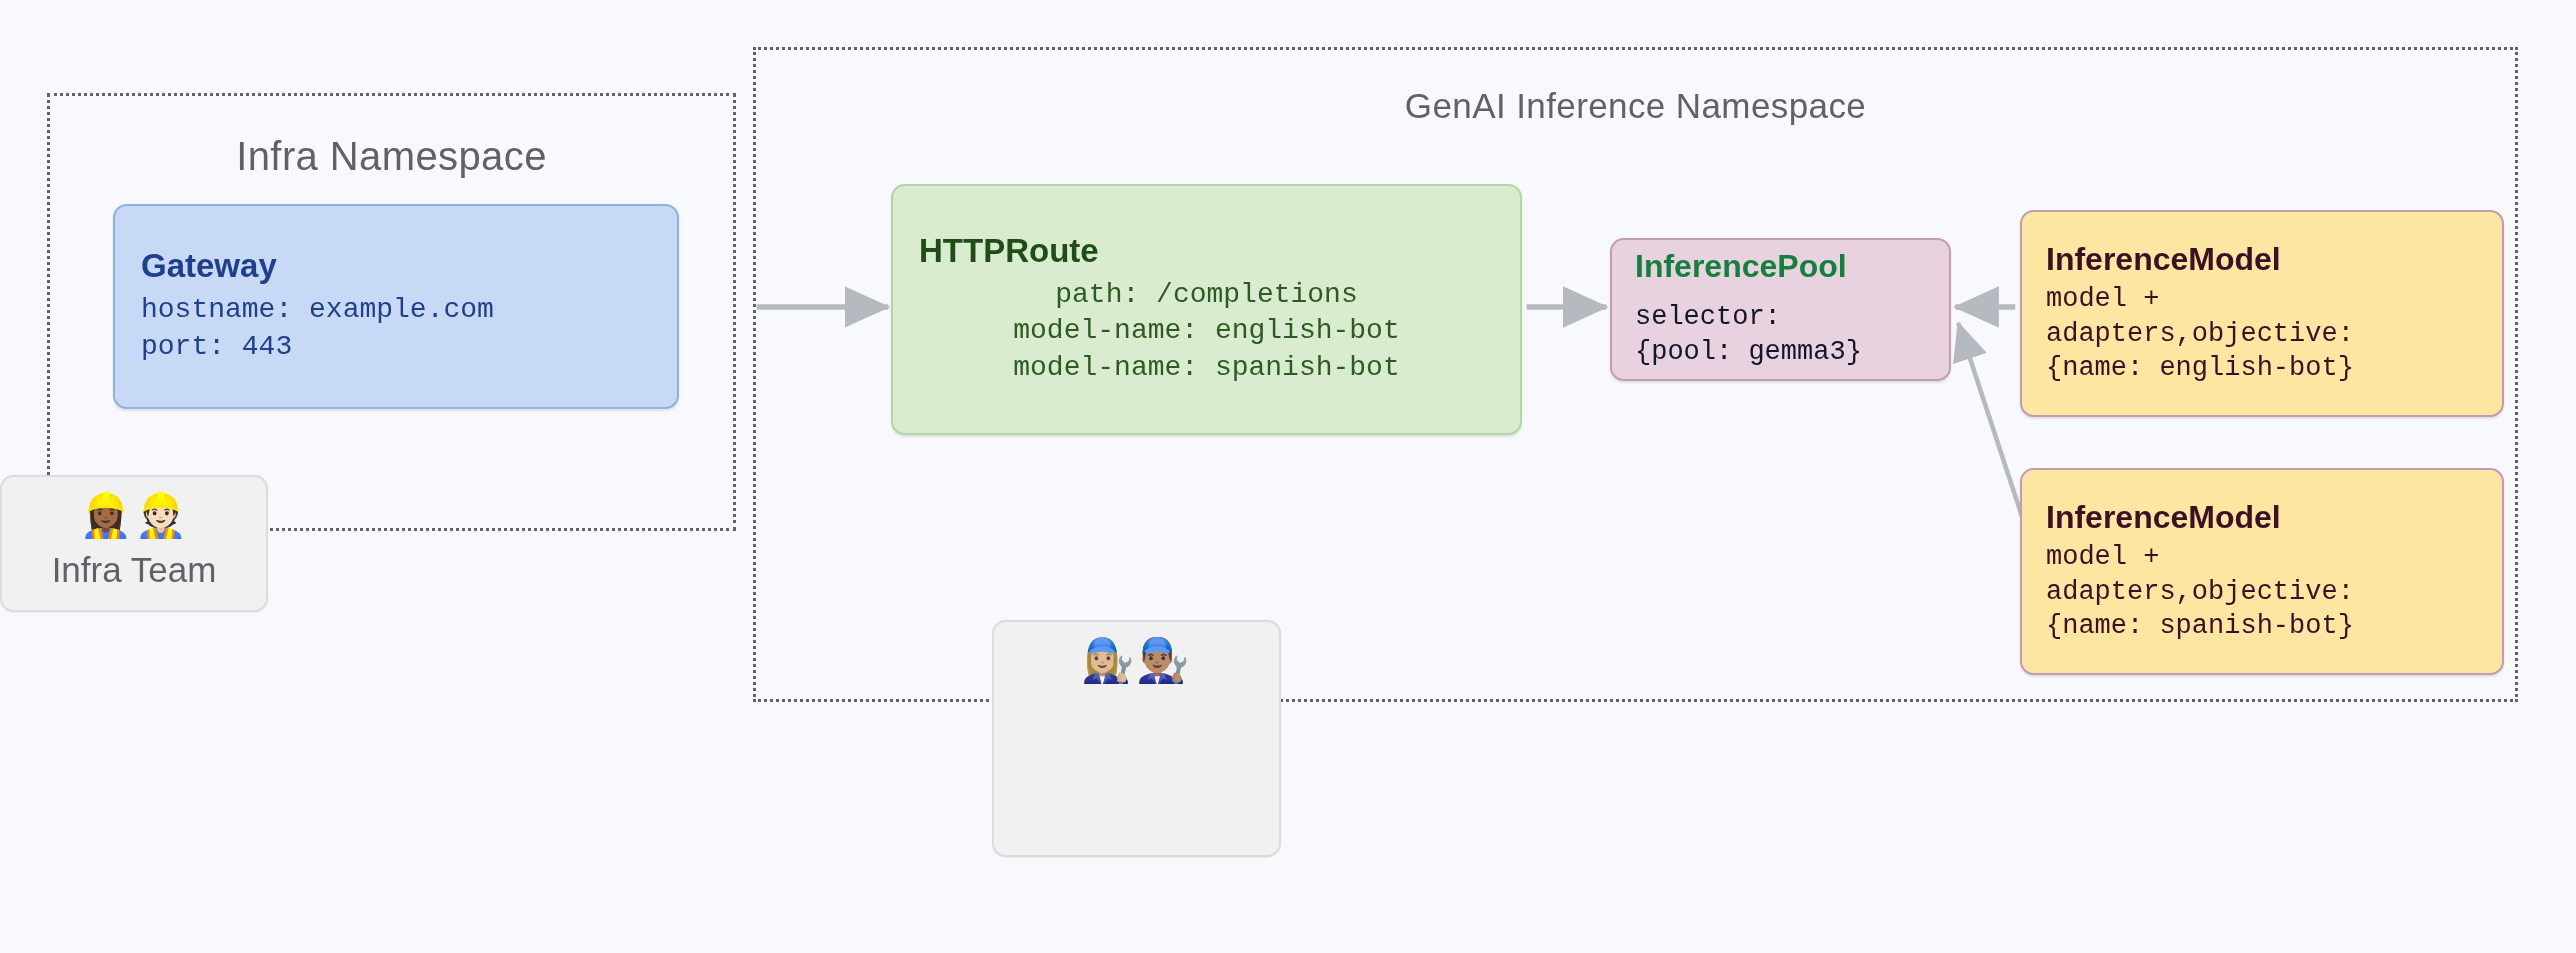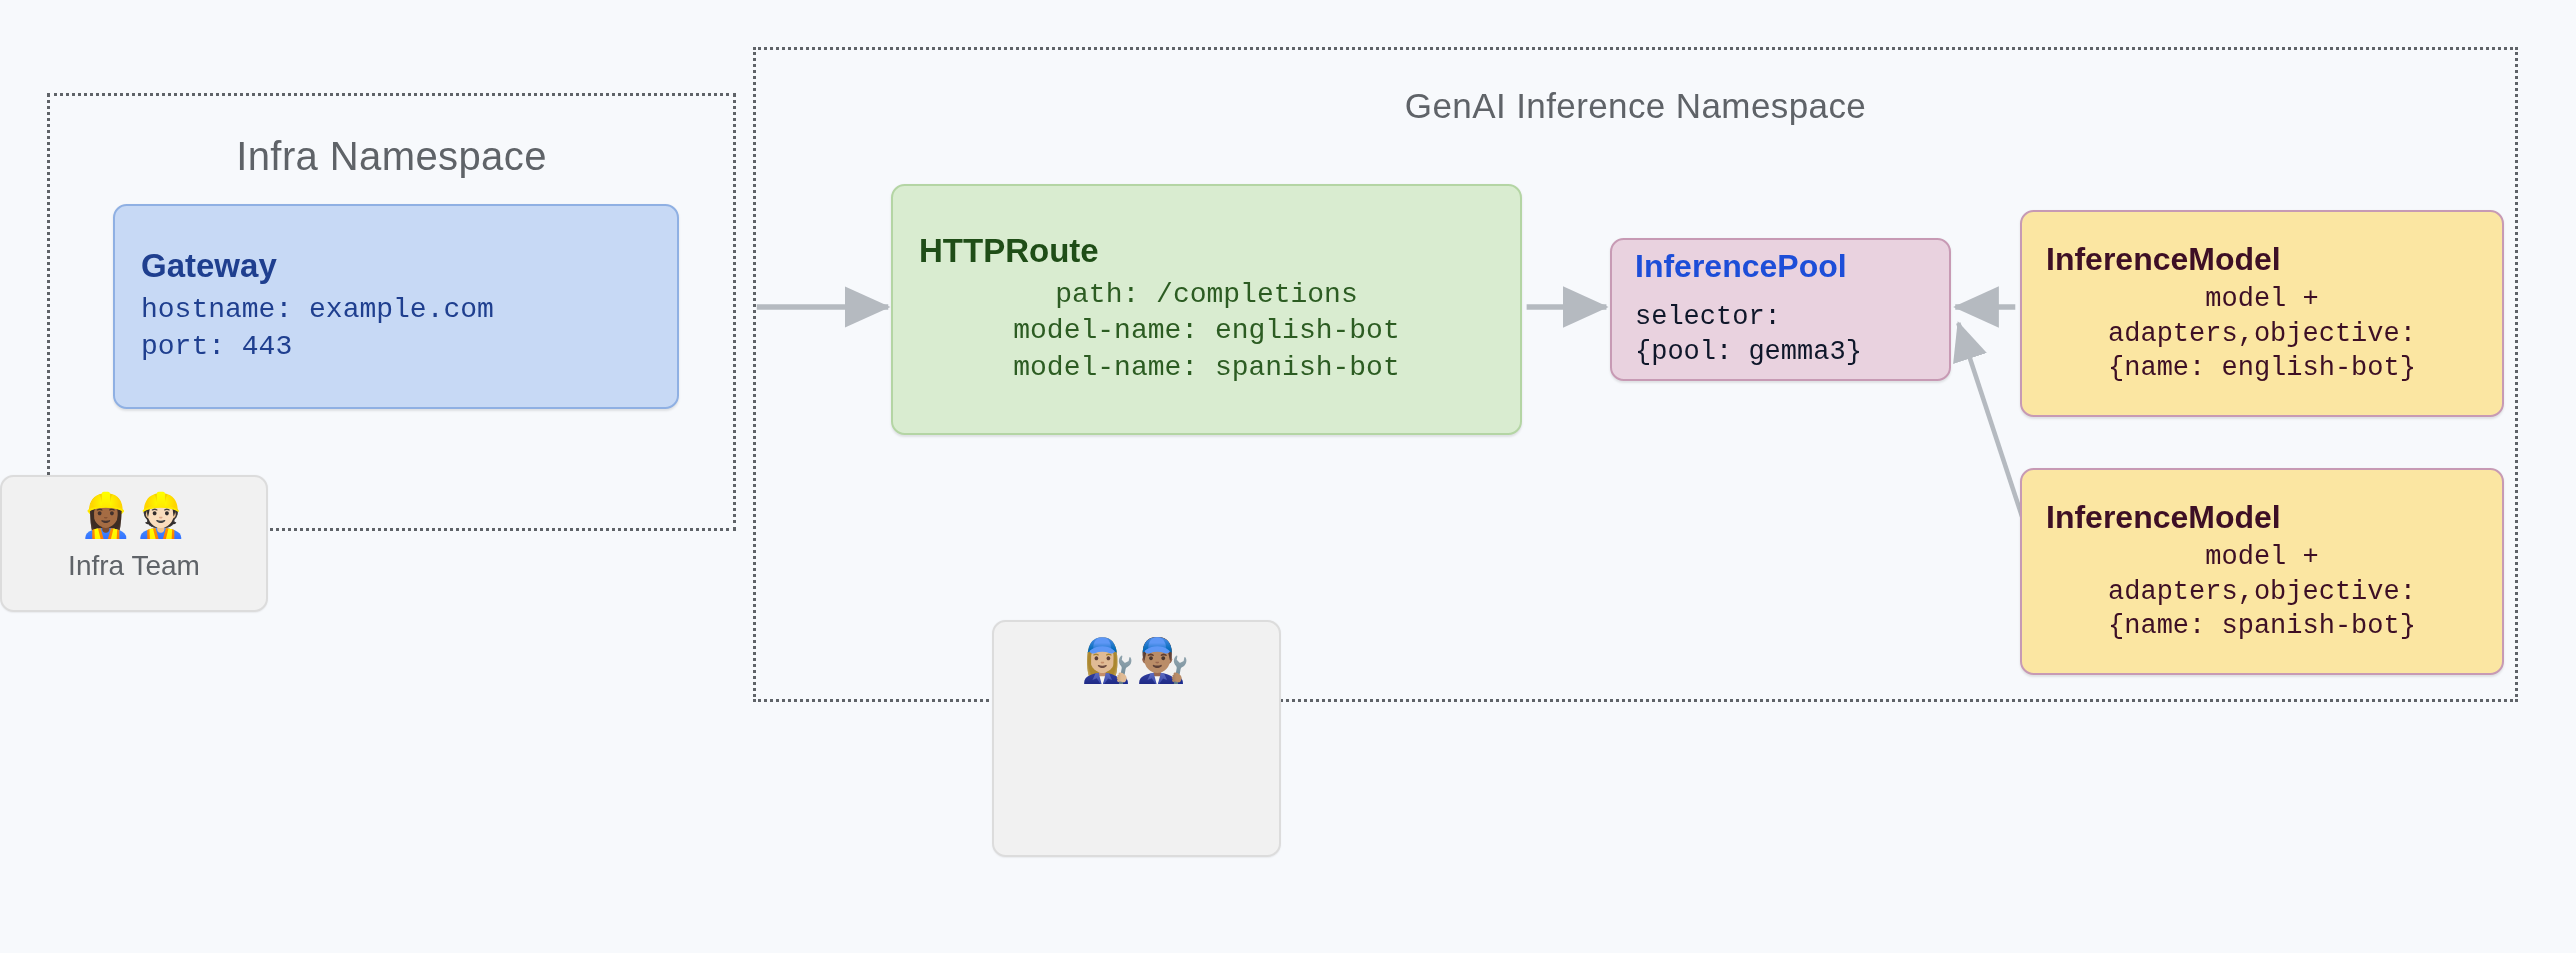--- a/index.html
+++ b/index.html
@@ -87,32 +87,32 @@
   #card-httproute .title { color: #1f4d17; }
   #card-httproute .mono  { color: #2c5c22; text-align: center; }
 
   
   #card-inferencepool {
     left: 1610px; top: 238px; width: 341px; height: 143px;
     background: #e9d2df;
     border-color: #c79ab4;
     padding: 13.7px 23px;
   }
-  #card-inferencepool .title { color: #1d4ed8; font-size: 32px; margin-bottom: 14px; }
+  #card-inferencepool .title { color: #15803d; font-size: 32px; margin-bottom: 14px; }
   #card-inferencepool .mono  { color: #0f172a; font-size: 27px; }
 
   
   .card-model {
     width: 484px; height: 207px;
     background: #fbe6a2;
     border-color: #c79ab4;
     padding: 15px 24px;
   }
   .card-model .title { color: #3d0f25; font-size: 32px; margin-bottom: 3px; }
-  .card-model .mono  { color: #3d0f25; font-size: 27px; line-height: 1.28; text-align: center; }
+  .card-model .mono  { color: #3d0f25; font-size: 27px; line-height: 1.28; }
   #card-model-english { left: 2020px; top: 210px; }
   #card-model-spanish { left: 2020px; top: 468px; }
 
   
   .team {
     position: absolute;
     background: #f1f1f1;
     border: 2.3px solid #dcdcdc;
     border-radius: 13.7px;
     z-index: 6;
@@ -125,21 +125,21 @@
   }
   .team .emojis {
     font-size: 43px;
     line-height: 1;
     letter-spacing: 1.5px;
     white-space: nowrap;
   }
   .team .team-label {
     margin-top: 12px;
     color: #5f6368;
-    font-size: 28px;
+    font-size: 35px;
     line-height: 1.22;
     text-align: center;
     font-family: "Liberation Sans", sans-serif;
     font-weight: 400;
   }
   #team-infra { left: 0px; top: 475px; width: 268px; height: 137px; }
   #team-genai { left: 992px; top: 620px; width: 289px; height: 237px; }
 
   
   #wires {

